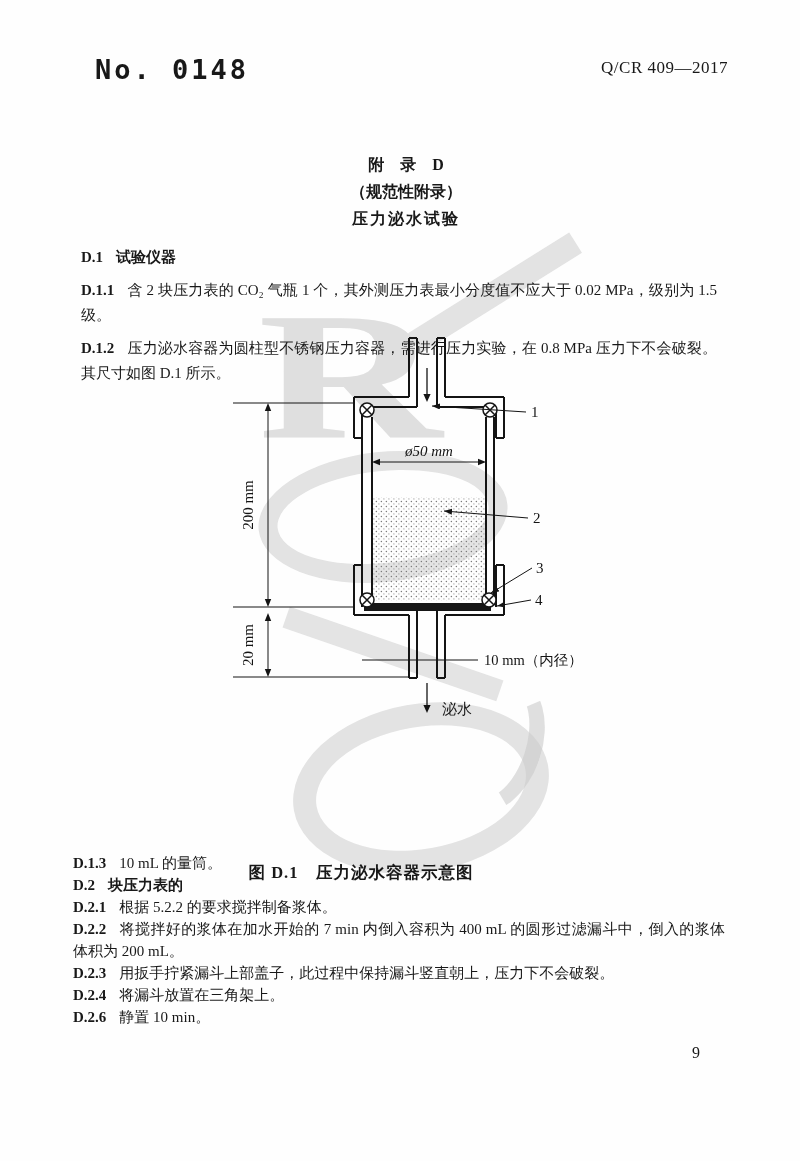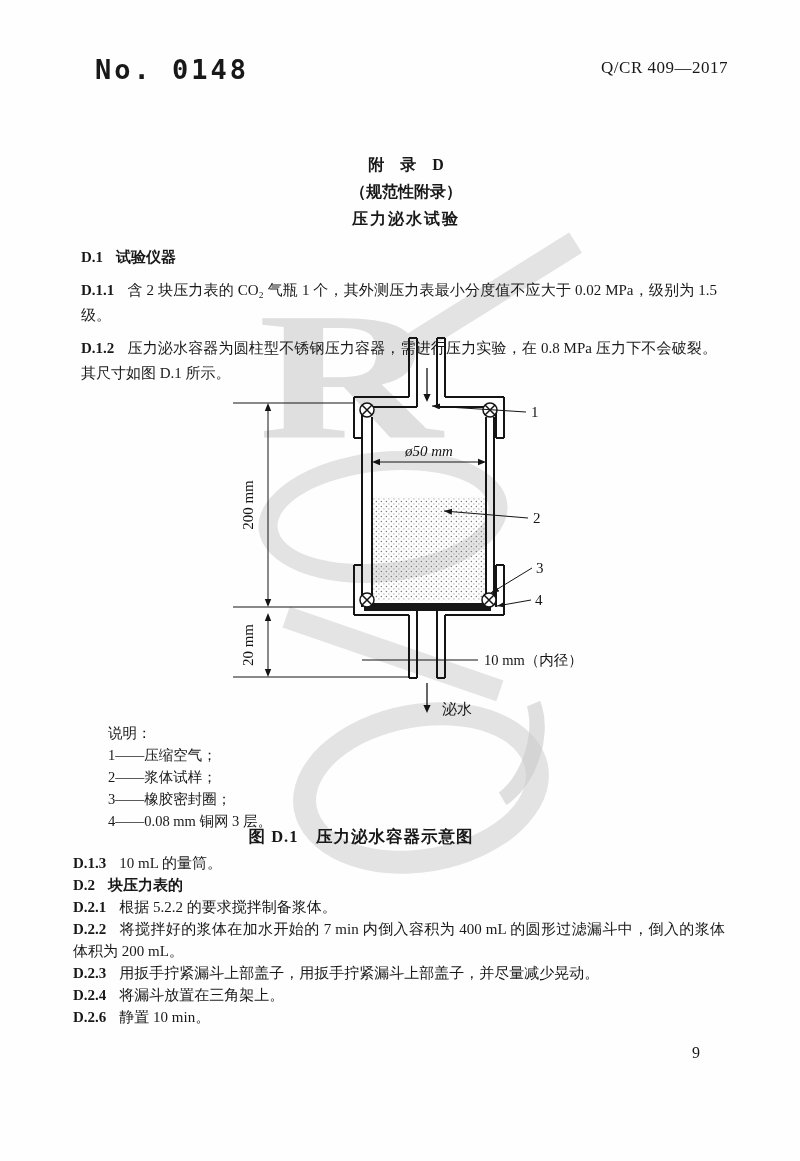--- a/index.html
+++ b/index.html
@@ -30,21 +30,21 @@
   .body-top p{margin:8px;font-size:15px;line-height:25px;text-align:justify;}
   .body-bottom{position:absolute;left:73px;top:852px;width:652px;z-index:3;}
   .body-bottom p{margin:0;font-size:15px;line-height:22px;text-align:justify;}
   .plabel{font-weight:bold;margin-right:13px;white-space:nowrap;}
   p.heading .ptext{font-weight:bold;}
   
   .fig-svg{position:absolute;left:0;top:330px;z-index:2;}
   .legend{position:absolute;left:108px;top:722px;z-index:3;font-size:14.5px;line-height:22px;}
   .legend div{white-space:pre;}
   .fig-caption{
-    position:absolute;left:0;top:826px;width:722px;text-align:center;
+    position:absolute;left:0;top:862px;width:722px;text-align:center;
     font-weight:bold;font-size:16.5px;z-index:3;letter-spacing:1px;
   }
   .page-num{position:absolute;left:692px;top:1044px;font-size:16px;z-index:3;}
   
   .wm{position:absolute;z-index:1;pointer-events:none;}
   .wm-r{
     left:258px;top:286px;
     font-family:"Liberation Serif",serif;font-weight:bold;
     font-size:182px;line-height:1;color:#c6c6c6;opacity:.55;
     transform:scaleX(1.4);transform-origin:left top;
@@ -195,35 +195,28 @@
       <line x1="528" y1="188" x2="444" y2="181" marker-end="url(#arr)"></line>
       <line x1="532" y1="238" x2="491" y2="263" marker-end="url(#arr)"></line>
       <line x1="531" y1="270" x2="497" y2="276" marker-end="url(#arr)"></line>
     </g>
     <text x="531" y="87" font-size="15" fill="#141414">1</text>
     <text x="533" y="193" font-size="15" fill="#141414">2</text>
     <text x="536" y="243" font-size="15" fill="#141414">3</text>
     <text x="535" y="275" font-size="15" fill="#141414">4</text>
   </svg>
 
-  <div class="legend">
-    <div>说明：</div>
-    <div>1——压缩空气；</div>
-    <div>2——浆体试样；</div>
-    <div>3——橡胶密封圈；</div>
-    <div>4——0.08 mm 铜网 3 层。</div>
-  </div>
 
   <div class="fig-caption">图 D.1　压力泌水容器示意图</div>
 
   <div class="body-bottom">
     <p><span class="plabel">D.1.3</span><span class="ptext">10 mL 的量筒。</span></p>
     <p class="heading"><span class="plabel">D.2</span><span class="ptext">块压力表的</span></p>
     <p><span class="plabel">D.2.1</span><span class="ptext">根据 5.2.2 的要求搅拌制备浆体。</span></p>
     <p><span class="plabel">D.2.2</span><span class="ptext">将搅拌好的浆体在加水开始的 7 min 内倒入容积为 400 mL 的圆形过滤漏斗中，倒入的浆体体积为 200 mL。</span></p>
-    <p><span class="plabel">D.2.3</span><span class="ptext">用扳手拧紧漏斗上部盖子，用扳手拧紧漏斗上部盖子，并尽量减少晃动。</span></p>
+    <p><span class="plabel">D.2.3</span><span class="ptext">用扳手拧紧漏斗上部盖子，此过程中保持漏斗竖直朝上，压力下不会破裂。</span></p>
     <p><span class="plabel">D.2.4</span><span class="ptext">将漏斗放置在三角架上。</span></p>
     <p><span class="plabel">D.2.6</span><span class="ptext">静置 10 min。</span></p>
   </div>
 
   <div class="page-num">9</div>
 
 </div>
 
 </body></html>

